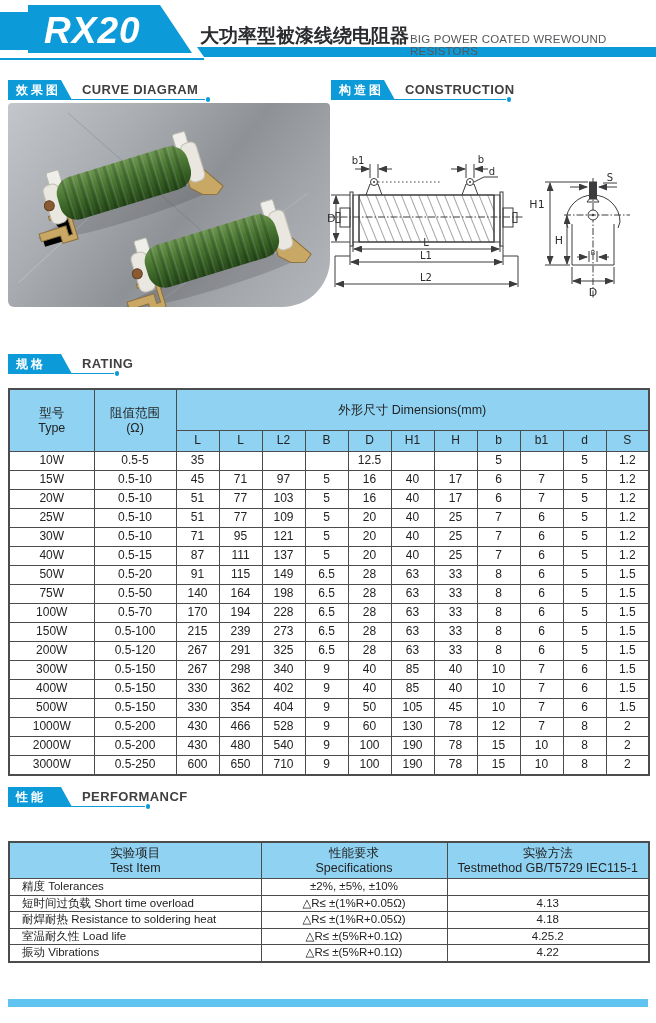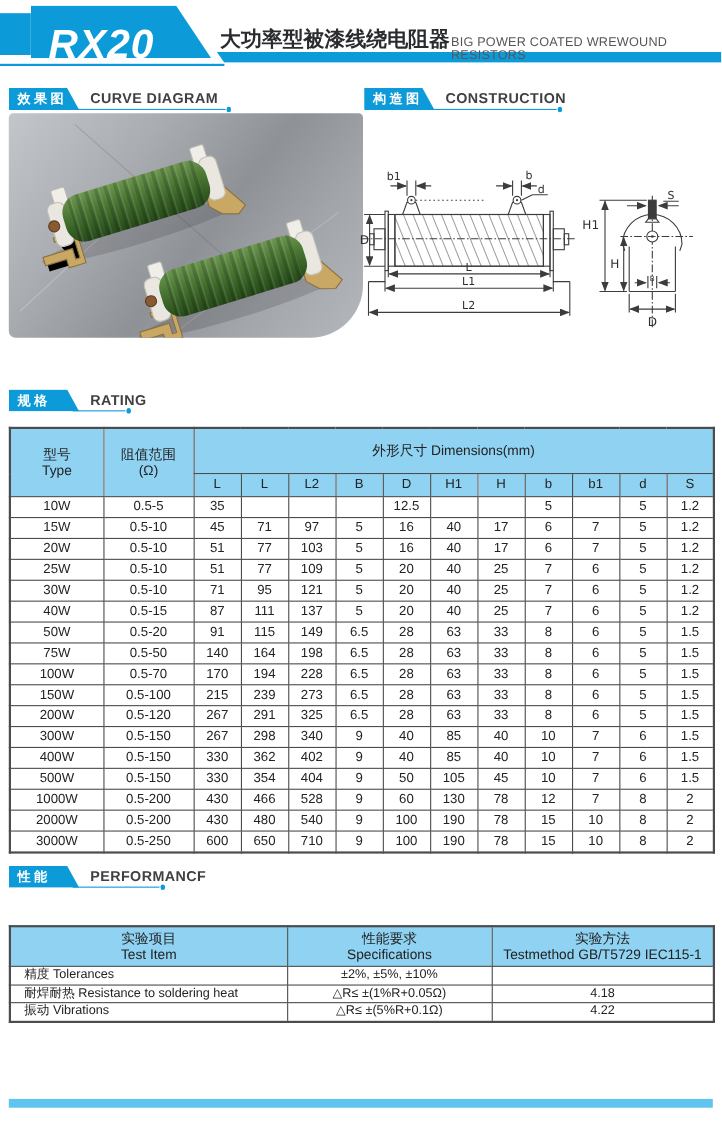--- a/index.html
+++ b/index.html
@@ -9,21 +9,21 @@
     --ink:#232323;
   }
   html,body{margin:0;padding:0;background:#fff;}
   body{width:656px;height:1023px;position:relative;font-family:"Liberation Sans",sans-serif;color:var(--ink);}
   .abs{position:absolute;}
 
   
   .hdr-small{left:0;top:12px;width:28px;height:38px;background:var(--accent);}
   .hdr-main{left:28px;top:5px;width:164px;height:48px;background:var(--accent);
             clip-path:polygon(0 0,132px 0,164px 100%,0 100%);}
-  .rx-title{left:44px;top:20px;font-size:37px;font-weight:bold;font-style:italic;color:#fff;letter-spacing:1px;}
+  .rx-title{left:44px;top:10px;font-size:37px;font-weight:bold;font-style:italic;color:#fff;letter-spacing:1px;}
   .hdr-band{left:197px;top:47px;width:459px;height:10px;background:var(--accent);
             clip-path:polygon(0 0,100% 0,100% 100%,7px 100%);}
   .hdr-line{left:0;top:57.5px;width:204px;height:2.5px;background:var(--accent);}
   .title-cn{left:200px;top:23px;font-size:19px;font-weight:bold;color:#2a2b2e;}
   .title-en{left:410px;top:33px;font-size:11.5px;color:#56575a;letter-spacing:.2px;}
 
   
   .sec{height:22px;}
   .sec .tab{position:absolute;left:0;top:0;width:64px;height:20px;background:var(--accent);
             clip-path:polygon(0 0,53px 0,64px 100%,0 100%);
@@ -571,25 +571,35 @@
       </td>
     </tr>
   </tbody>
   <tbody>
       <tr class="dr">
         <td class="item">精度 Tolerances</td>
         <td>±2%, ±5%, ±10%</td>
         <td></td>
       </tr>
       <tr class="dr">
+        <td class="item">短时间过负载 Short time overload</td>
+        <td>△R≤ ±(1%R+0.05Ω)</td>
+        <td>4.13</td>
+      </tr>
+      <tr class="dr">
         <td class="item">耐焊耐热 Resistance to soldering heat</td>
         <td>△R≤ ±(1%R+0.05Ω)</td>
         <td>4.18</td>
       </tr>
       <tr class="dr">
+        <td class="item">室温耐久性 Load life</td>
+        <td>△R≤ ±(5%R+0.1Ω)</td>
+        <td>4.25.2</td>
+      </tr>
+      <tr class="dr">
         <td class="item">振动 Vibrations</td>
         <td>△R≤ ±(5%R+0.1Ω)</td>
         <td>4.22</td>
       </tr>
     </tbody>
 </table>
 
 <div class="abs bottom-bar"></div>
 
 </body></html>

